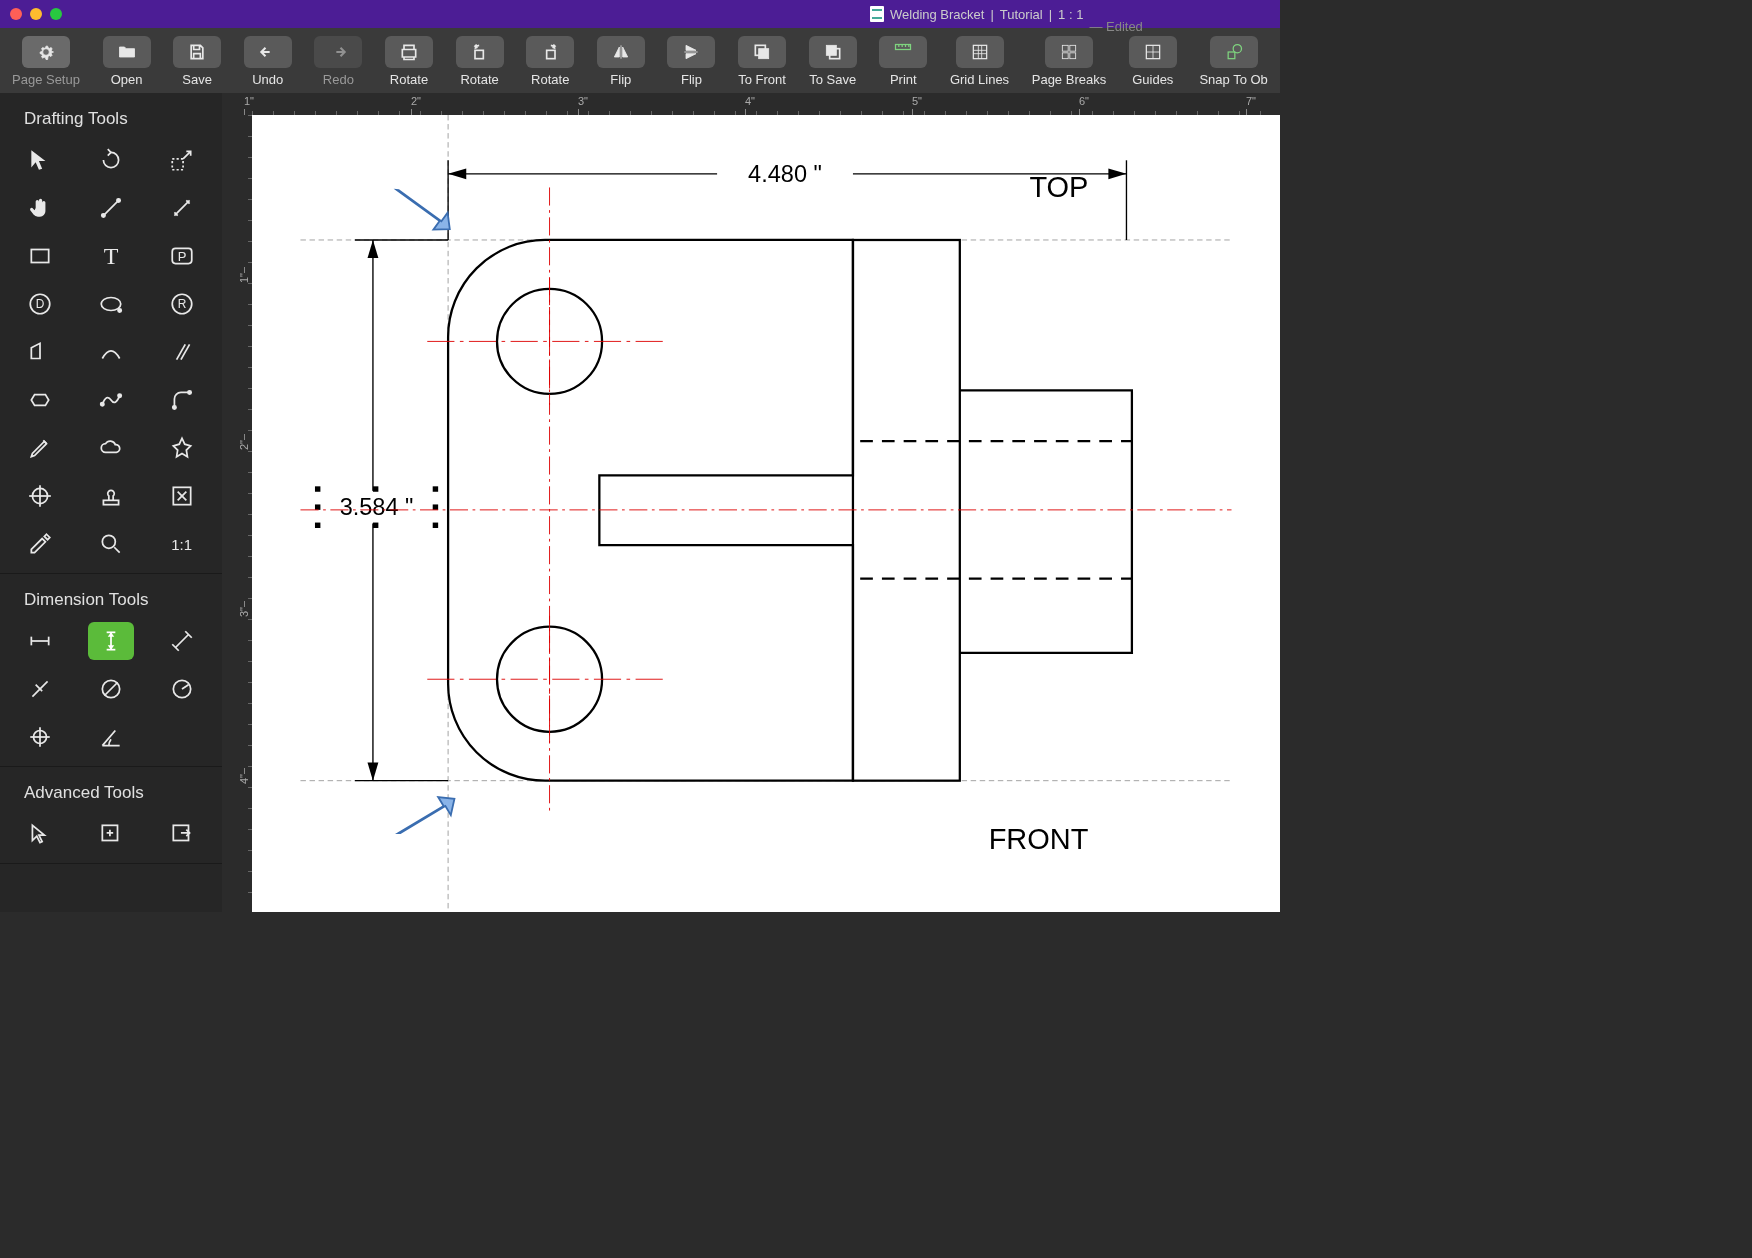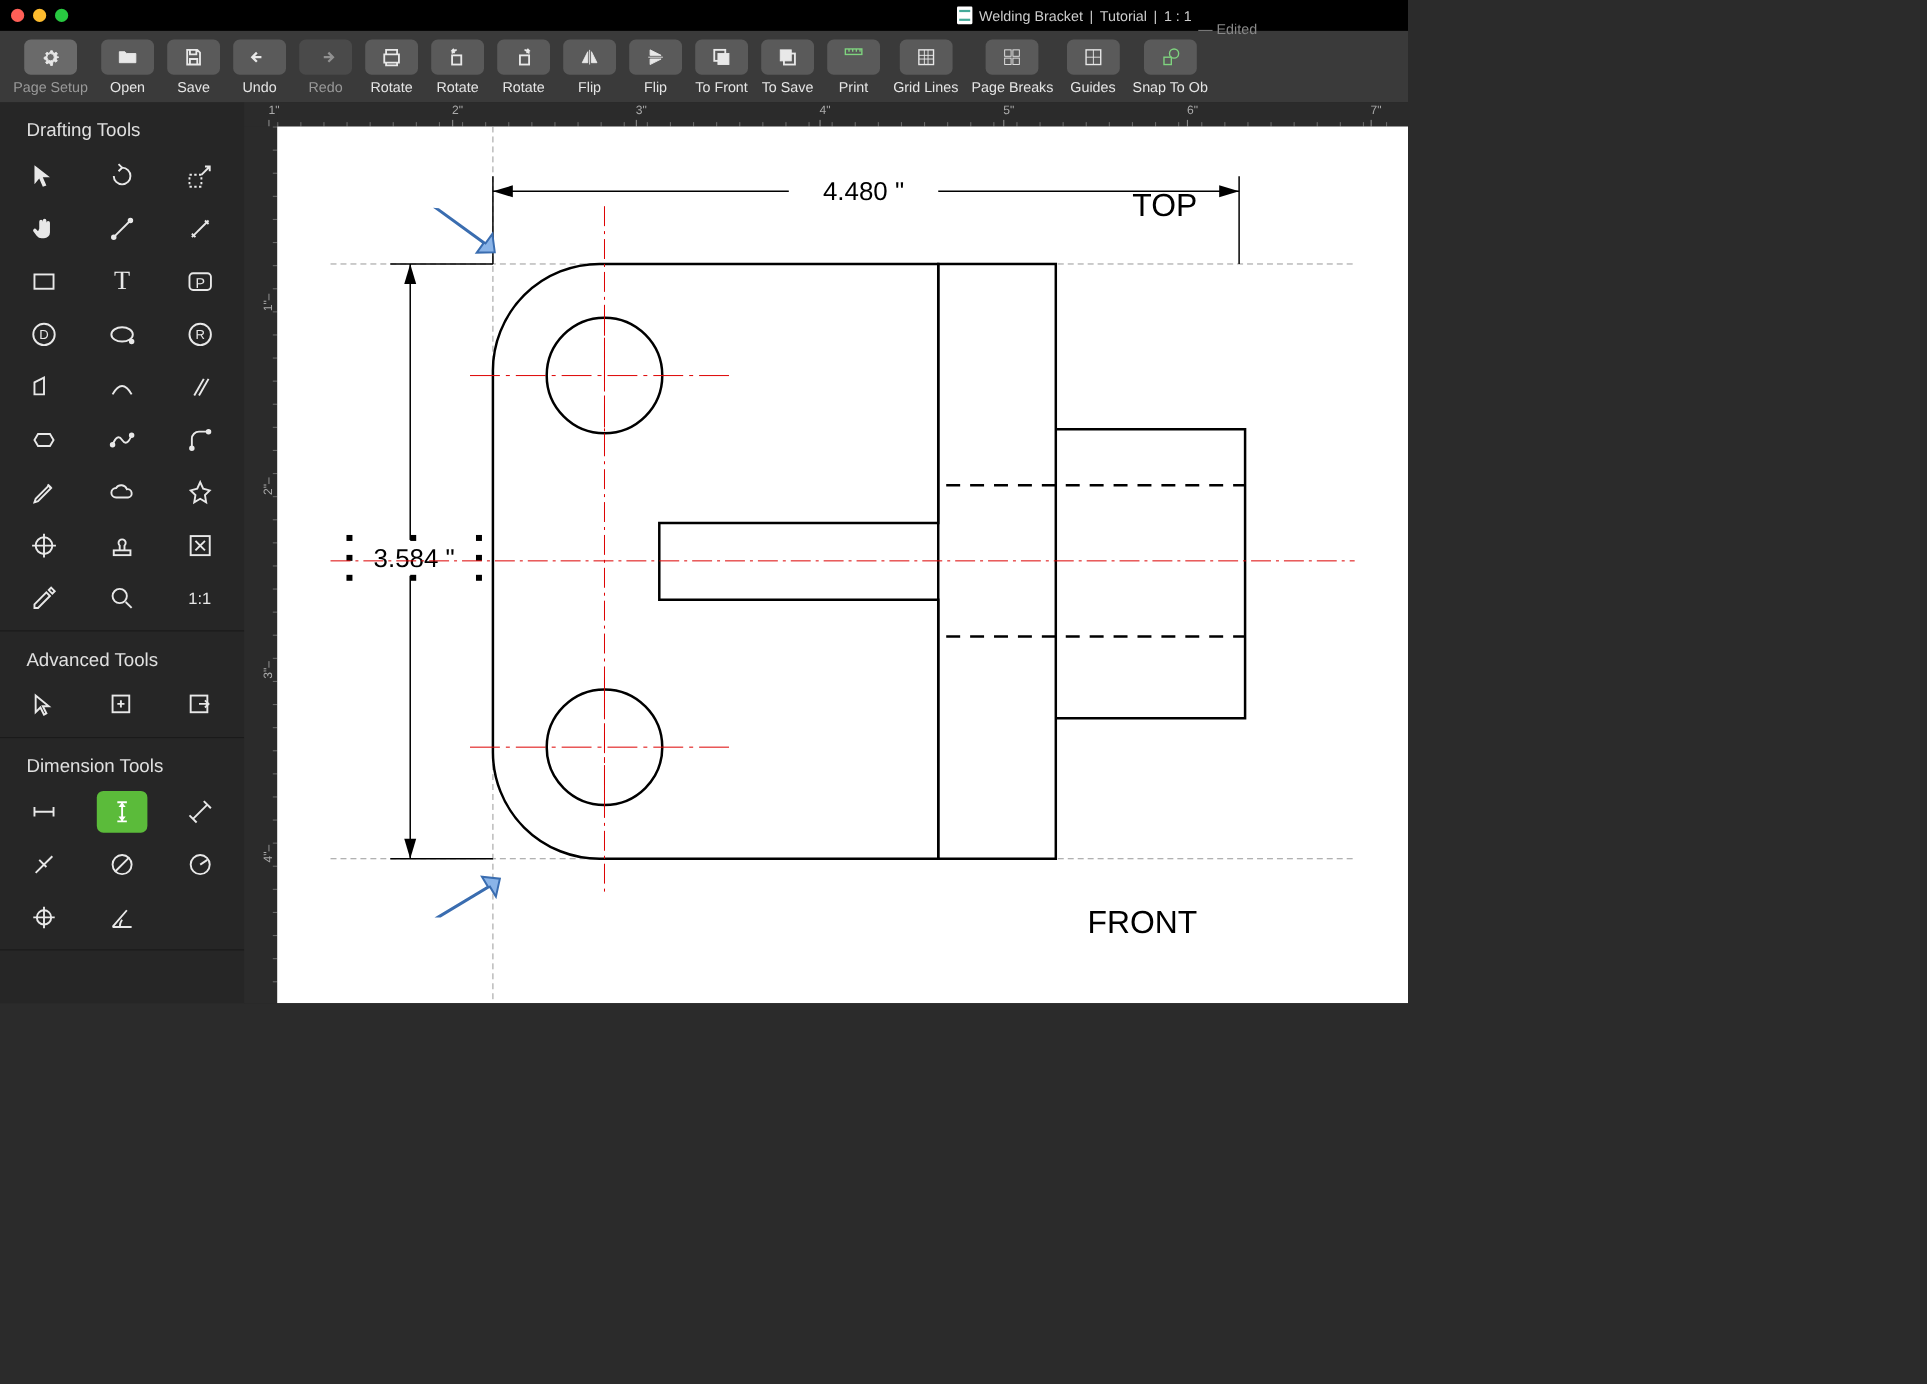--- a/index.html
+++ b/index.html
@@ -1,31 +1,31 @@
 <!DOCTYPE html>
 <html><head>
 <meta charset="utf-8">
 <style>
 * { margin: 0; padding: 0; box-sizing: border-box; }
 body { font-family: -apple-system, "Helvetica Neue", Arial, sans-serif; background: #2b2b2b; overflow: hidden; width: 1280px; height: 925px; }
 
 
-.titlebar { height: 28px; background: #000000; display: flex; align-items: center; padding: 0 10px; position: relative; }
+.titlebar { height: 28px; background: #4c1d95; display: flex; align-items: center; padding: 0 10px; position: relative; }
 .traffic { display: flex; gap: 8px; }
 .light { width: 12px; height: 12px; border-radius: 50%; }
 .red { background: #ff5f57; }
 .yellow { background: #febc2e; }
 .green { background: #28c840; }
 .title { position: absolute; left: 50%; transform: translateX(-50%); color: #ccc; font-size: 13px; display: flex; align-items: center; gap: 6px; white-space: nowrap; left: 870px; transform: none; }
 .title .edited { color: #888; margin-top: 24px; }
 .doc-icon { width: 14px; height: 16px; background: #fff; border-radius: 1px; position: relative; display: inline-block; }
 .doc-icon::after { content:""; position:absolute; top:3px; left:2px; right:2px; bottom:3px; border-top:2px solid #4a9; border-bottom:2px solid #4a9; }
 
 
-.toolbar { background: #3a3a3a; padding: 8px 12px 6px; display: flex; gap: 12px; }
+.toolbar { background: #3a3a3a; padding: 8px 12px 6px; display: flex; gap: 12px; justify-content: space-between; }
 .tbitem { display: flex; flex-direction: column; align-items: center; gap: 4px; }
 .tbbtn { width: 48px; height: 32px; background: #5a5a5a; border-radius: 6px; display: flex; align-items: center; justify-content: center; cursor: pointer; }
 .tbbtn.active { background: #6a6a6a; }
 .tbbtn.disabled { opacity: .5; }
 .tbbtn svg { width: 20px; height: 20px; fill: #e8e8e8; stroke: #e8e8e8; }
 .tblabel { color: #999; font-size: 13px; white-space: nowrap; }
 .tblabel.active { color: #e5e5e5; }
 
 
 .main { display: flex; height: calc(100% - 106px); }
@@ -393,43 +393,20 @@
               <line x1="15" y1="15" x2="20" y2="20"></line>
             </svg>
           </div>
         <div class="tool">
             <span class="txt">1:1</span>
           </div>
       </div>
     </div>
 
     <div class="panel">
-      <div class="panel-title">Advanced Tools</div>
-      <div class="tool-grid">
-        <div class="tool">
-            <svg viewBox="0 0 24 24">
-              <path d="M5 4v14l4-4 3 6 2-1-3-6 5 0z" fill="none"></path>
-            </svg>
-          </div>
-        <div class="tool">
-            <svg viewBox="0 0 24 24">
-              <rect x="4" y="4" width="14" height="14"></rect>
-              <path d="M11 8v6M8 11h6"></path>
-            </svg>
-          </div>
-        <div class="tool">
-            <svg viewBox="0 0 24 24">
-              <rect x="4" y="4" width="14" height="14"></rect>
-              <path d="M11 11h8M16 8l3 3-3 3"></path>
-            </svg>
-          </div>
-      </div>
-    </div>
-
-    <div class="panel">
       <div class="panel-title">Dimension Tools</div>
       <div class="tool-grid">
         <div class="tool">
             <svg viewBox="0 0 24 24">
               <line x1="4" y1="12" x2="20" y2="12"></line>
               <line x1="4" y1="8" x2="4" y2="16"></line>
               <line x1="20" y1="8" x2="20" y2="16"></line>
             </svg>
           </div>
         <div class="tool selected">
@@ -469,20 +446,43 @@
             <svg viewBox="0 0 24 24">
               <circle cx="12" cy="12" r="6"></circle>
               <line x1="12" y1="3" x2="12" y2="21"></line>
               <line x1="3" y1="12" x2="21" y2="12"></line>
             </svg>
           </div>
         <div class="tool">
             <svg viewBox="0 0 24 24">
               <path d="M4 20h16M4 20L16 6"></path>
               <path d="M10 20a10 10 0 012-6"></path>
+            </svg>
+          </div>
+      </div>
+    </div>
+
+    <div class="panel">
+      <div class="panel-title">Advanced Tools</div>
+      <div class="tool-grid">
+        <div class="tool">
+            <svg viewBox="0 0 24 24">
+              <path d="M5 4v14l4-4 3 6 2-1-3-6 5 0z" fill="none"></path>
+            </svg>
+          </div>
+        <div class="tool">
+            <svg viewBox="0 0 24 24">
+              <rect x="4" y="4" width="14" height="14"></rect>
+              <path d="M11 8v6M8 11h6"></path>
+            </svg>
+          </div>
+        <div class="tool">
+            <svg viewBox="0 0 24 24">
+              <rect x="4" y="4" width="14" height="14"></rect>
+              <path d="M11 11h8M16 8l3 3-3 3"></path>
             </svg>
           </div>
       </div>
     </div>
 
   </div>
 
   <div class="canvas-wrap">
     <div class="hruler" id="hruler">
         <div class="rtick" style="left: -8px;">1"</div>

